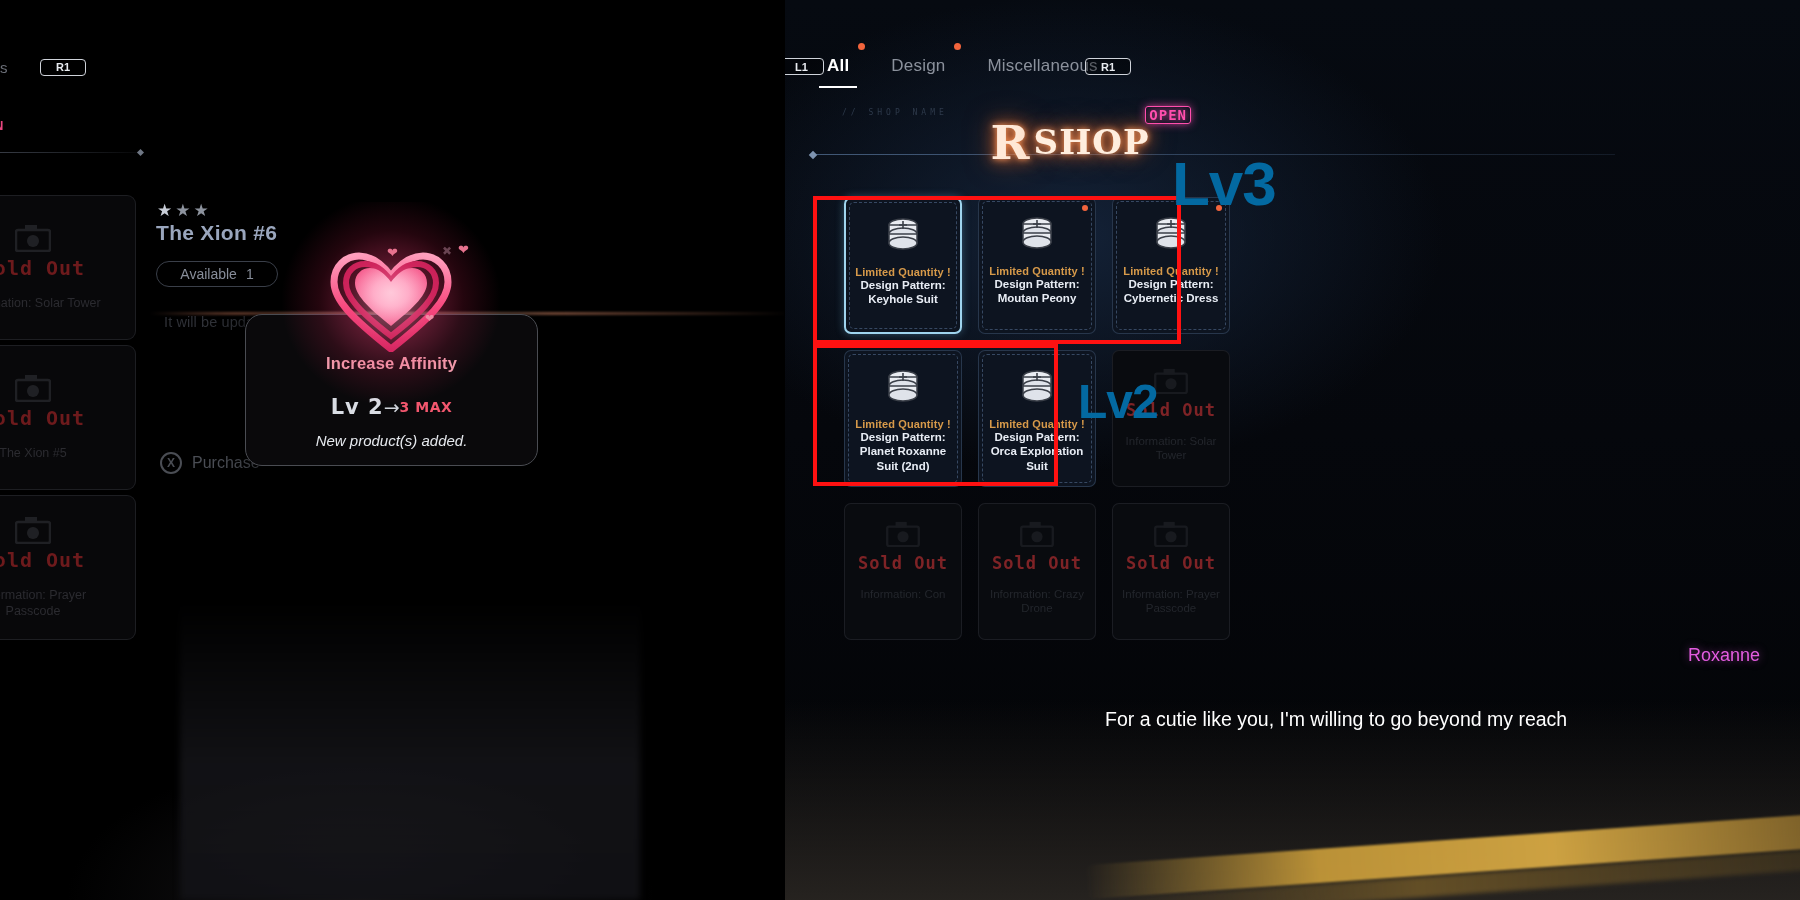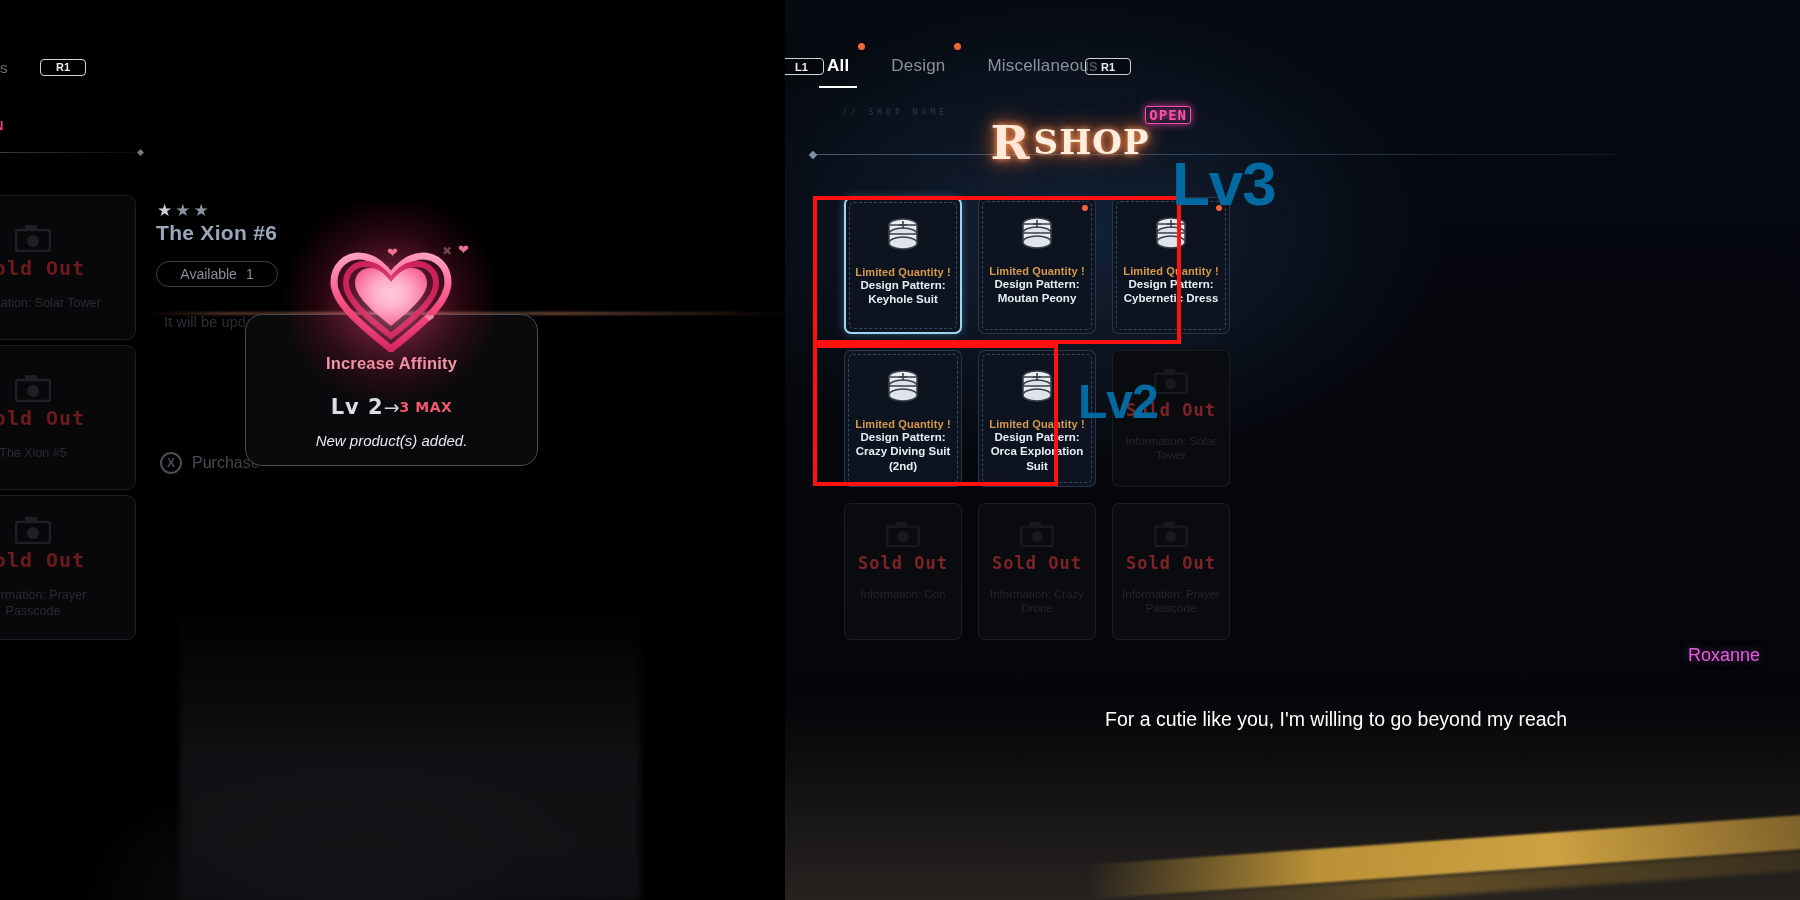--- a/index.html
+++ b/index.html
@@ -455,21 +455,21 @@
       <div class="icard">
         <svg class="disk" viewBox="0 0 44 42">
           <ellipse cx="22" cy="9" rx="14" ry="6" fill="#e9ecf1" stroke="#3a3f48" stroke-width="1.5"></ellipse>
           <rect x="8" y="9" width="28" height="9" fill="#e9ecf1" stroke="#3a3f48" stroke-width="1.5"></rect>
           <ellipse cx="22" cy="18" rx="14" ry="6" fill="#dfe3ea" stroke="#3a3f48" stroke-width="1.5"></ellipse>
           <rect x="8" y="18" width="28" height="9" fill="#e9ecf1" stroke="#3a3f48" stroke-width="1.5"></rect>
           <ellipse cx="22" cy="27" rx="14" ry="6" fill="#dfe3ea" stroke="#3a3f48" stroke-width="1.5"></ellipse>
           <path d="M22 5 L22 13 M18 9 L26 9" stroke="#3a3f48" stroke-width="1.6"></path>
         </svg>
         <div class="ic-limited">Limited Quantity !</div>
-        <div class="ic-name">Design Pattern: Crazy Diving Suit (2nd)</div>
+        <div class="ic-name">Design Pattern: Planet Roxanne Suit (2nd)</div>
       </div>
 
       <div class="icard">
         <svg class="disk" viewBox="0 0 44 42">
           <ellipse cx="22" cy="9" rx="14" ry="6" fill="#e9ecf1" stroke="#3a3f48" stroke-width="1.5"></ellipse>
           <rect x="8" y="9" width="28" height="9" fill="#e9ecf1" stroke="#3a3f48" stroke-width="1.5"></rect>
           <ellipse cx="22" cy="18" rx="14" ry="6" fill="#dfe3ea" stroke="#3a3f48" stroke-width="1.5"></ellipse>
           <rect x="8" y="18" width="28" height="9" fill="#e9ecf1" stroke="#3a3f48" stroke-width="1.5"></rect>
           <ellipse cx="22" cy="27" rx="14" ry="6" fill="#dfe3ea" stroke="#3a3f48" stroke-width="1.5"></ellipse>
           <path d="M22 5 L22 13 M18 9 L26 9" stroke="#3a3f48" stroke-width="1.6"></path>

